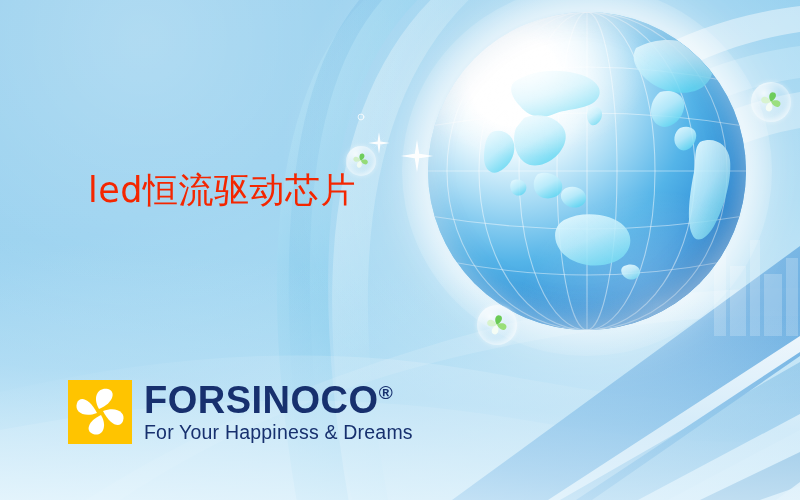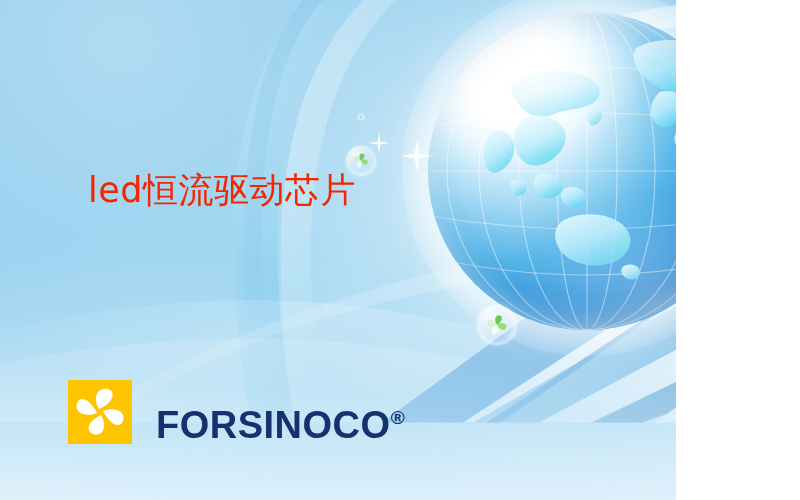--- a/index.html
+++ b/index.html
@@ -6,21 +6,21 @@
     margin: 0;
     padding: 0;
     background: #ffffff;
   }
   body {
     font-family: "Liberation Sans", sans-serif;
   }
 
   #banner {
     position: relative;
-    width: 676px;
+    width: 800px;
     height: 500px;
     overflow: hidden;
     background: #8fcbeb;
   }
 
   
   .layer {
     position: absolute;
     inset: 0;
     pointer-events: none;
@@ -116,22 +116,21 @@
     display: block;
     padding-left: 12px;
   }
 
   
   .logo {
     position: absolute;
     left: 68px;
     top: 380px;
     display: flex;
-    align-items: flex-end;
-    gap: 12px;
+    align-items: center;
   }
   .logo-mark {
     width: 64px;
     height: 64px;
     background: #ffc400;
     flex: 0 0 auto;
   }
   .logo-text {
     margin-left: 12px;
     line-height: 1;
@@ -378,16 +377,17 @@
         <g fill="#ffffff">
           <path d="M31 29 C24 17 30 7 40 9 C48 11 46 23 31 29 Z"></path>
           <path d="M35 31 C48 26 58 32 55 41 C52 49 42 45 35 31 Z"></path>
           <path d="M33 35 C40 47 34 57 25 54 C17 51 20 41 33 35 Z"></path>
           <path d="M29 33 C16 38 6 32 9 23 C12 15 22 19 29 33 Z"></path>
         </g>
       </svg>
     </div>
     <div class="logo-text">
       <span class="logo-word"><span>FORSINOCO</span><span class="reg">®</span></span>
+      <span class="logo-tag">For Your Happiness &amp; Dreams</span>
     </div>
   </div>
 
 </div>
 
 </body></html>

